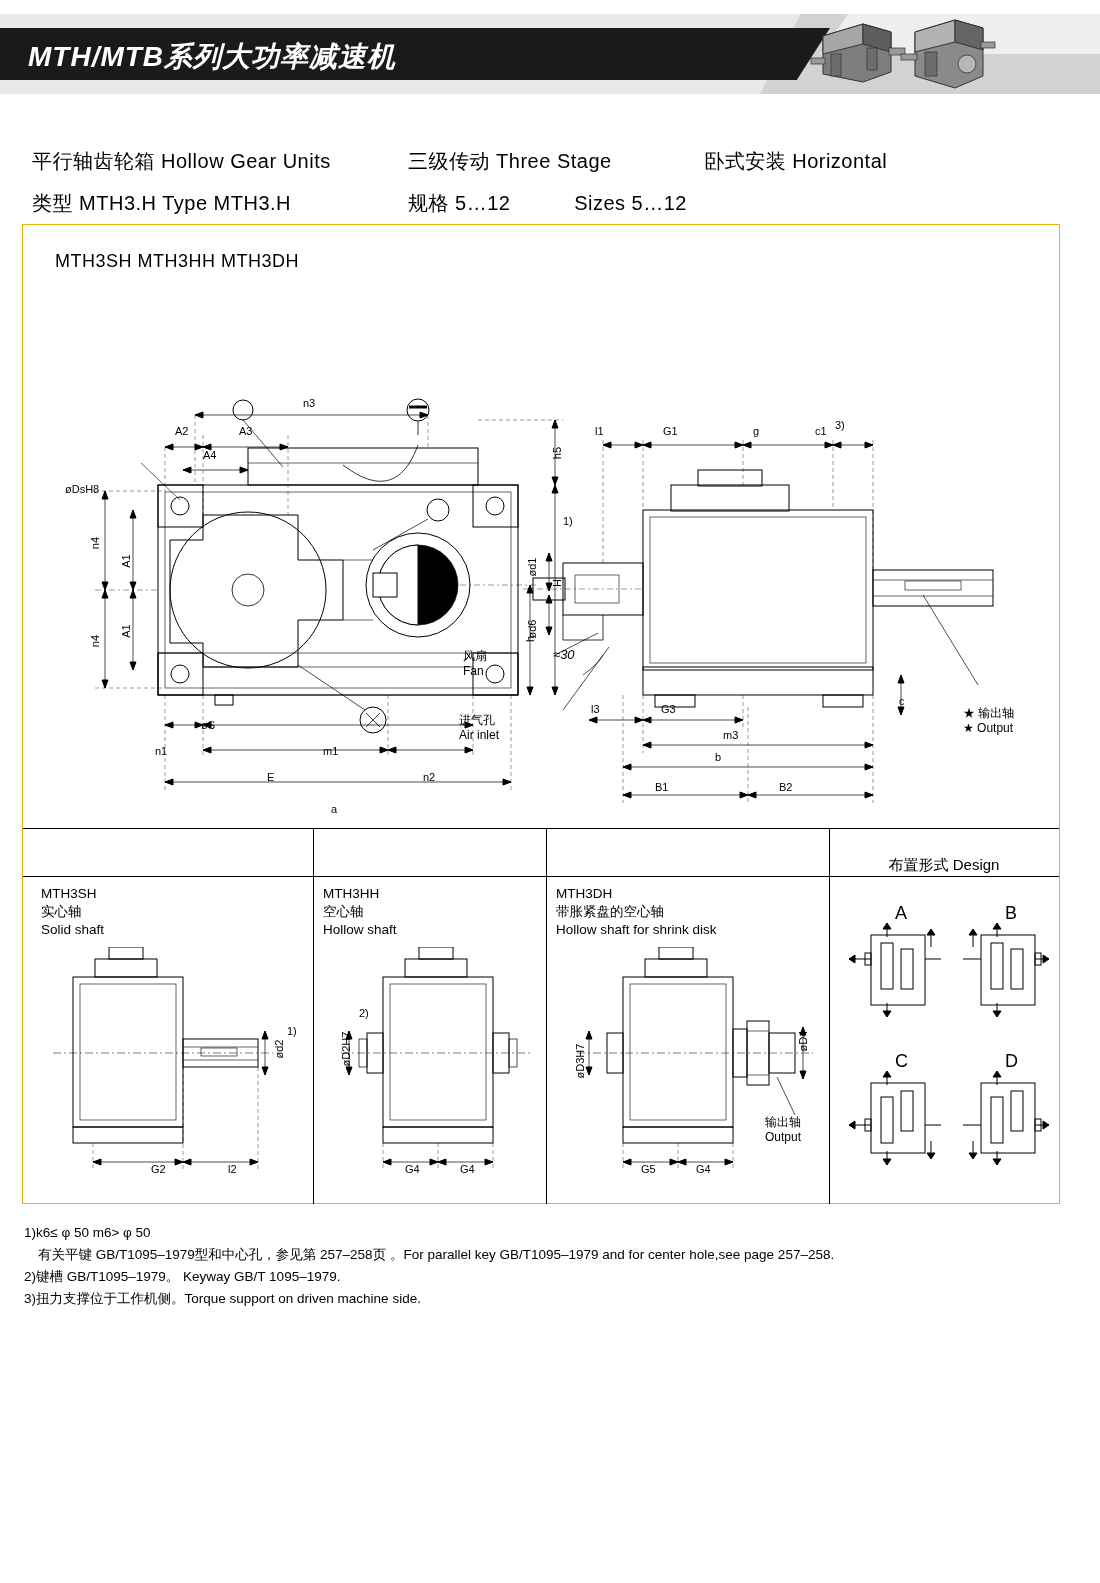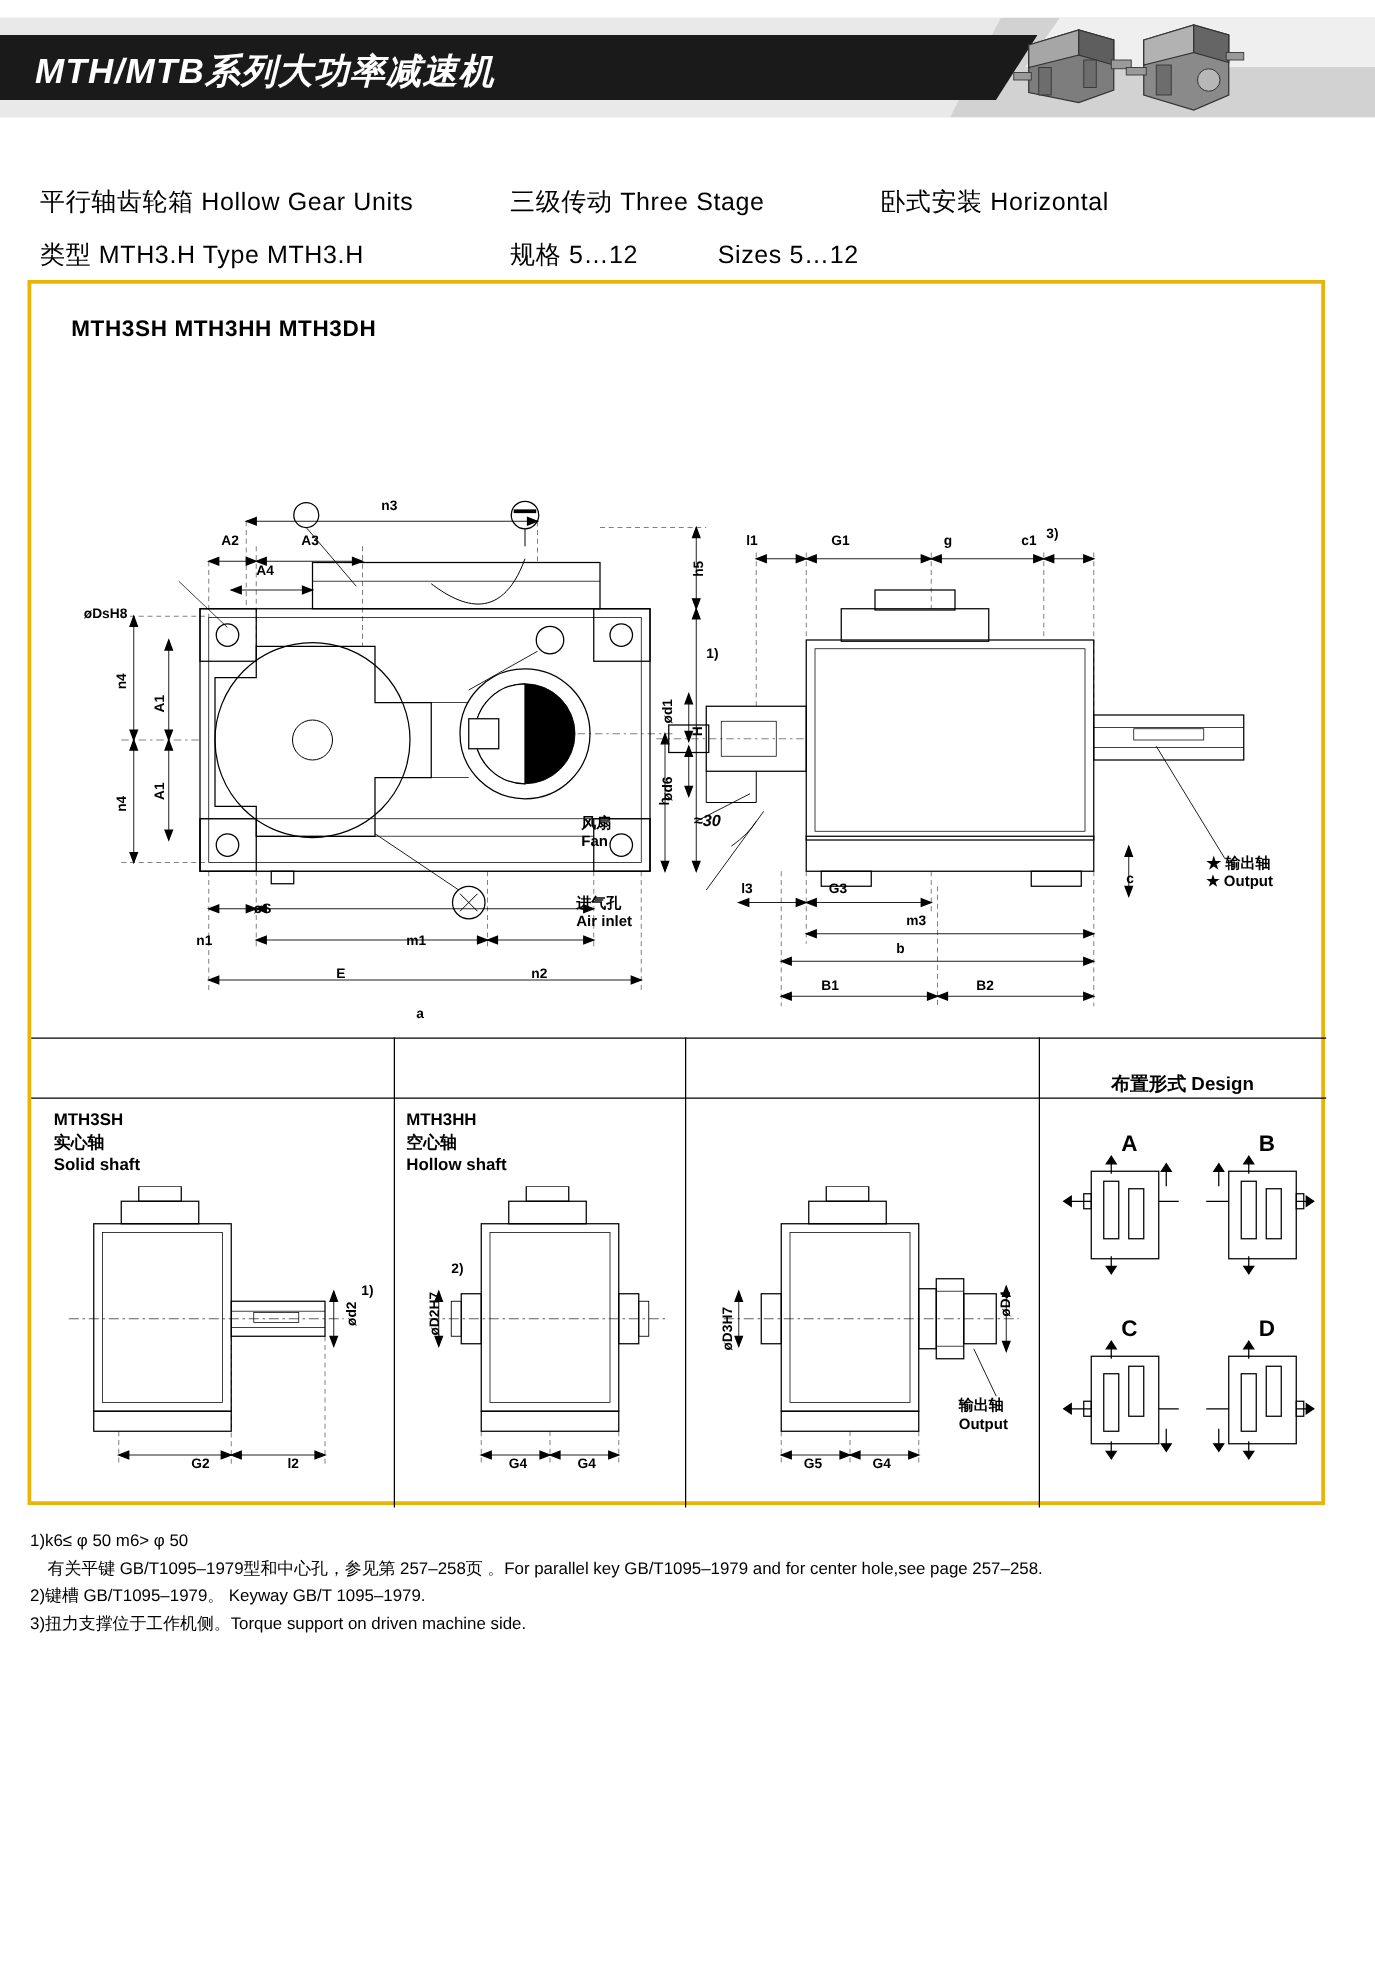--- a/index.html
+++ b/index.html
@@ -17,21 +17,21 @@
       clip-path:polygon(10% 0, 100% 0, 100% 100%, 0 100%);}
   .banner-imgs{position:absolute;left:805px;top:18px;width:200px;height:78px;}
 
   
   .headline{position:absolute;left:32px;font-size:20px;letter-spacing:.5px;white-space:nowrap;}
   .hl1{top:148px;}
   .hl2{top:190px;}
   .hl-seg{display:inline-block;}
 
   
-  .mainbox{position:absolute;left:22px;top:224px;width:1038px;height:980px;border:3px solid #eab308;box-sizing:border-box;font-weight:bold;}
+  .mainbox{position:absolute;left:22px;top:224px;width:1038px;height:980px;border:1px solid #eab308;box-sizing:border-box;}
   .sub-title{position:absolute;left:32px;top:26px;font-size:18px;letter-spacing:.5px;}
 
   .hline{position:absolute;background:#000;height:1px;}
   .vline{position:absolute;background:#000;width:1px;}
 
   
   .div-row1{left:0;top:603px;width:1036px;}
   .div-row2{left:0;top:651px;width:1036px;}
   .sec-v1{left:290px;top:603px;height:376px;}
   .sec-v2{left:523px;top:603px;height:376px;}
@@ -346,21 +346,21 @@
   <div class="dt it" style="left:530px;top:422px;font-size:13px">≈30</div>
 
   <div class="lbl-cn" style="left:440px;top:424px">
     <div>风扇</div>
     <div>Fan</div>
   </div>
   <div class="lbl-cn" style="left:436px;top:488px">
     <div>进气孔</div>
     <div>Air inlet</div>
   </div>
-  <div class="lbl-cn" style="left:940px;top:456px">
+  <div class="lbl-cn" style="left:940px;top:481px">
     <div>★ 输出轴</div>
     <div>★ Output</div>
   </div>
 
   <div class="hline div-row1"></div>
   <div class="hline div-row2"></div>
   <div class="vline sec-v1"></div>
   <div class="vline sec-v2"></div>
   <div class="vline sec-v3"></div>
 
@@ -431,20 +431,25 @@
       <line x1="60" y1="196" x2="60" y2="222" stroke-width=".4" stroke-dasharray="4,3"></line>
       <line x1="115" y1="196" x2="115" y2="222" stroke-width=".4" stroke-dasharray="4,3"></line>
       <line x1="170" y1="196" x2="170" y2="222" stroke-width=".4" stroke-dasharray="4,3"></line>
     </g>
   </svg>
   <div class="dt rot" style="left:306px;top:818px;transform:rotate(-90deg)">øD2H7</div>
   <div class="dt" style="left:336px;top:782px">2)</div>
   <div class="dt" style="left:382px;top:938px">G4</div>
   <div class="dt" style="left:437px;top:938px">G4</div>
 
+  <div class="variant-title vt3">
+    <div>MTH3DH</div>
+    <div>带胀紧盘的空心轴</div>
+    <div>Hollow shaft for shrink disk</div>
+  </div>
   <svg style="position:absolute;left:540px;top:722px" width="270" height="235" viewBox="0 0 270 235">
     <g fill="none" stroke="#000" stroke-width="1">
       <rect x="60" y="30" width="110" height="150"></rect>
       <rect x="67" y="37" width="96" height="136" stroke-width=".6"></rect>
       <rect x="82" y="12" width="62" height="18"></rect>
       <rect x="96" y="0" width="34" height="12"></rect>
       <rect x="60" y="180" width="110" height="16"></rect>
       <rect x="44" y="86" width="16" height="40"></rect>
       <rect x="170" y="82" width="14" height="48"></rect>
       <rect x="184" y="74" width="22" height="64"></rect>

